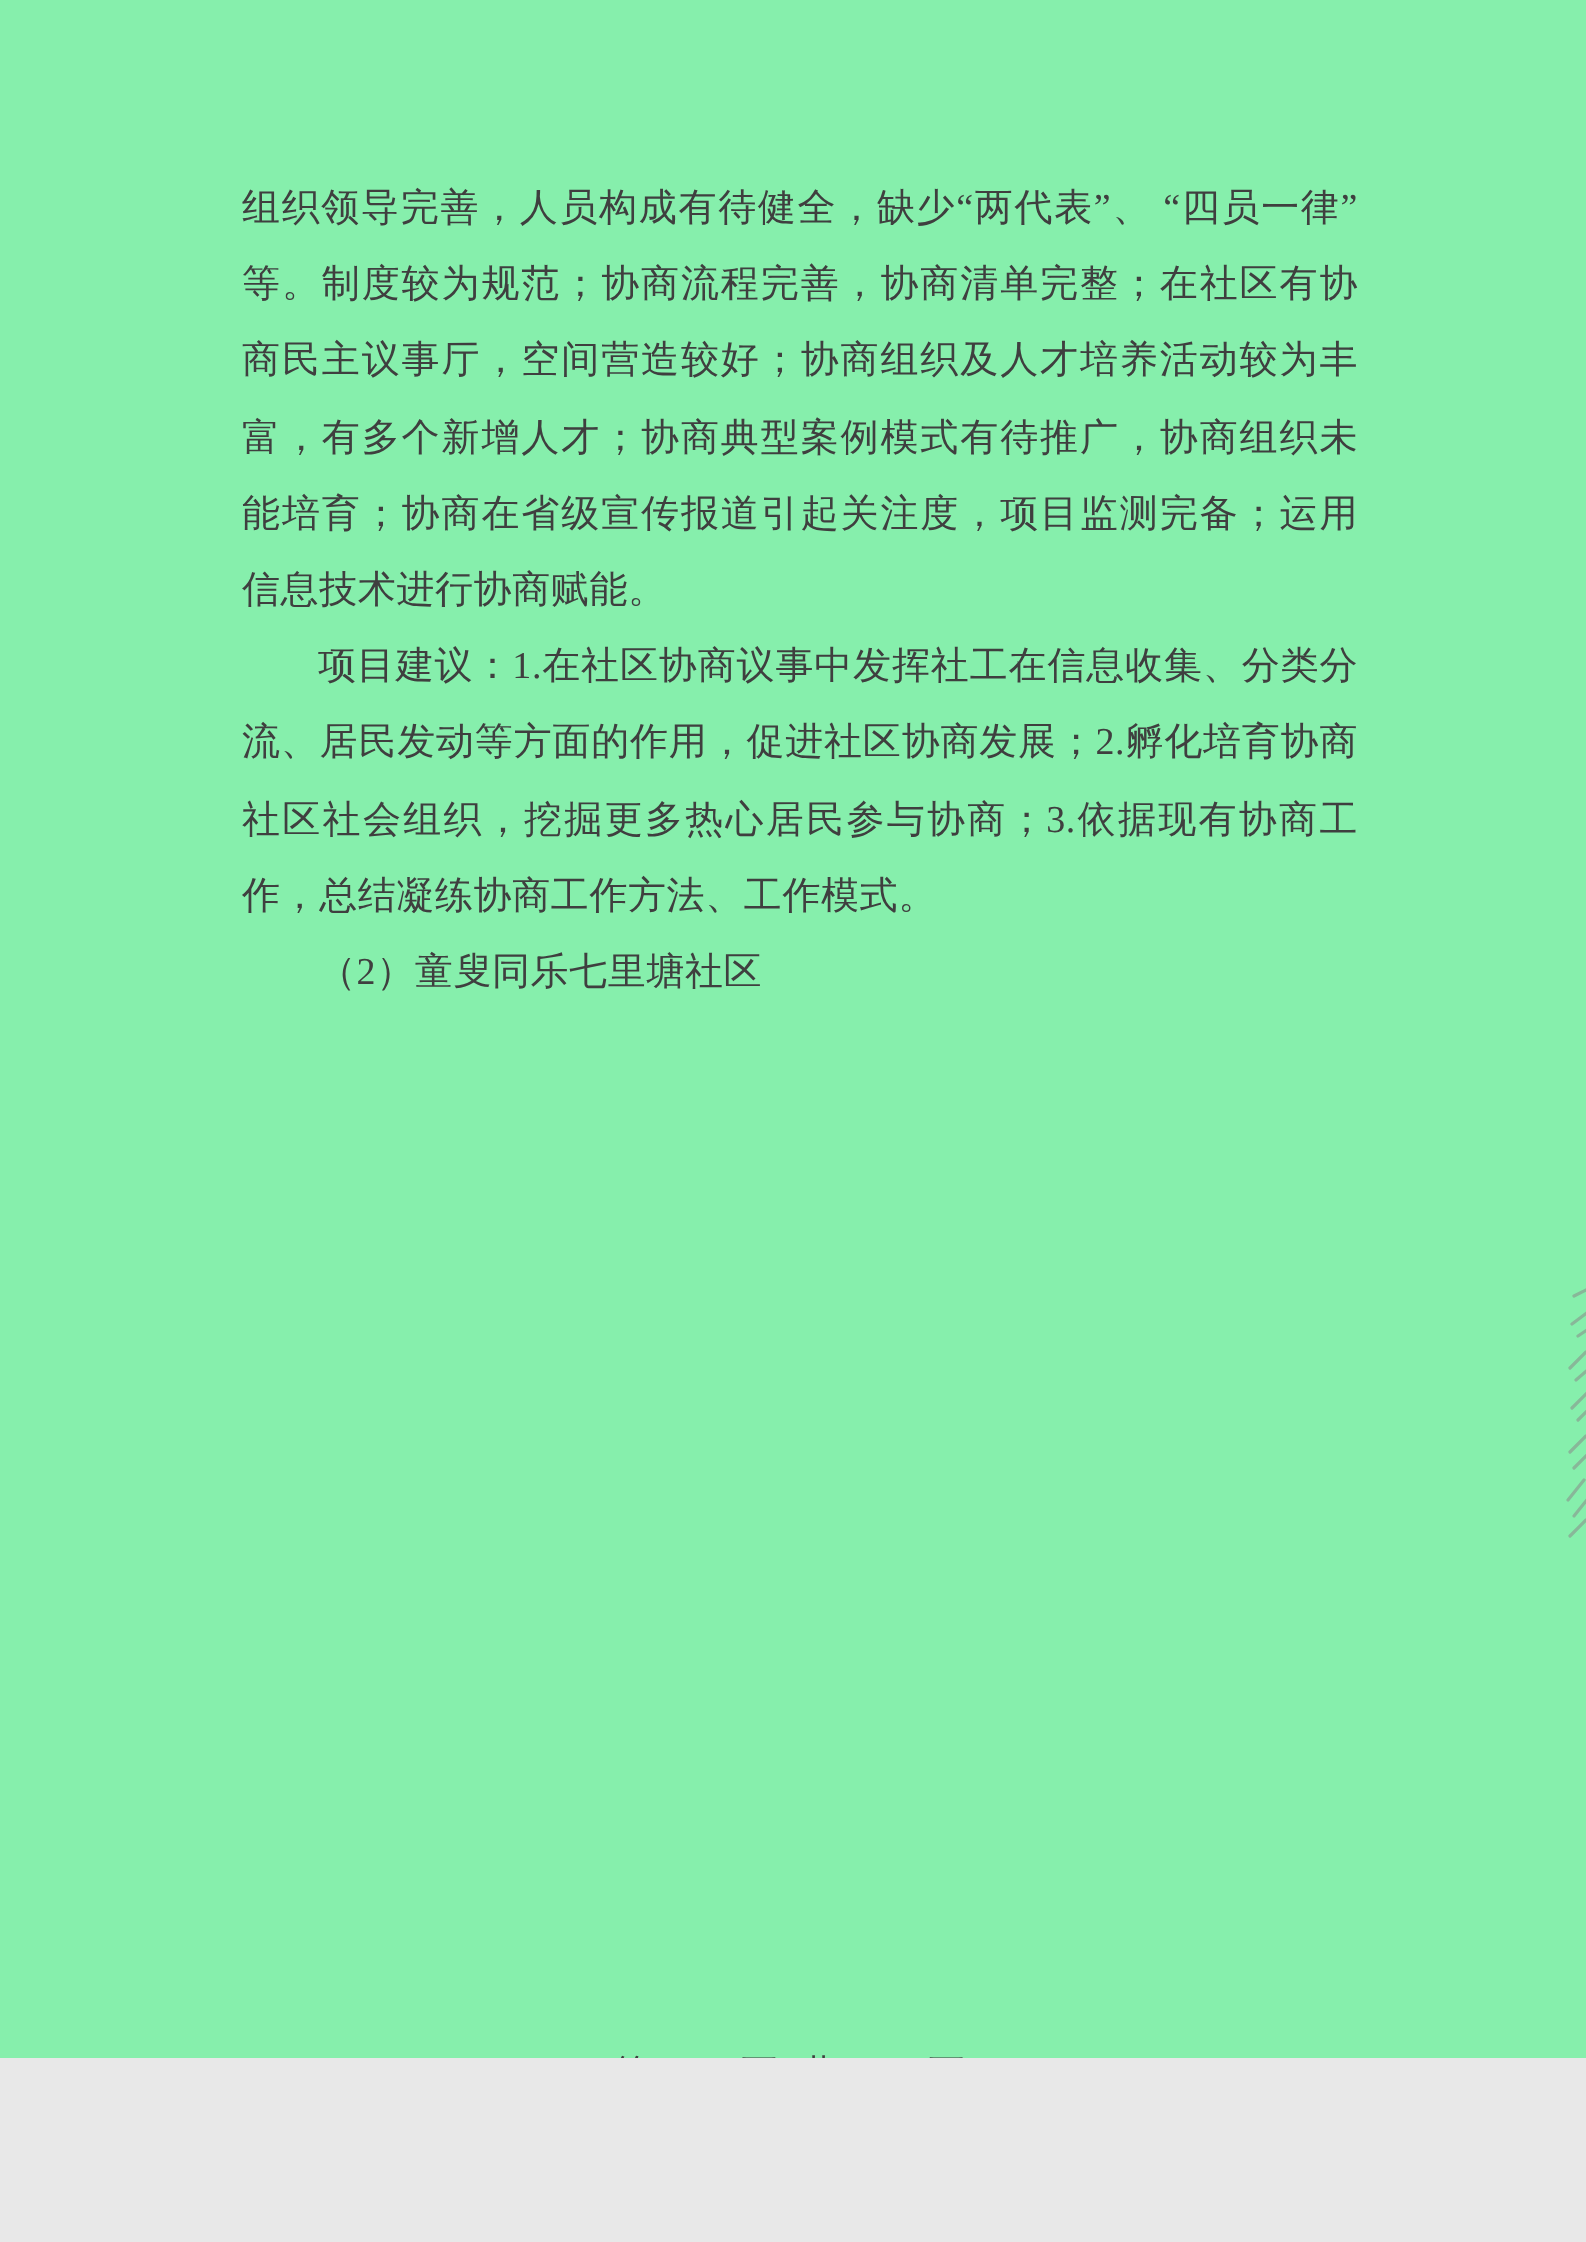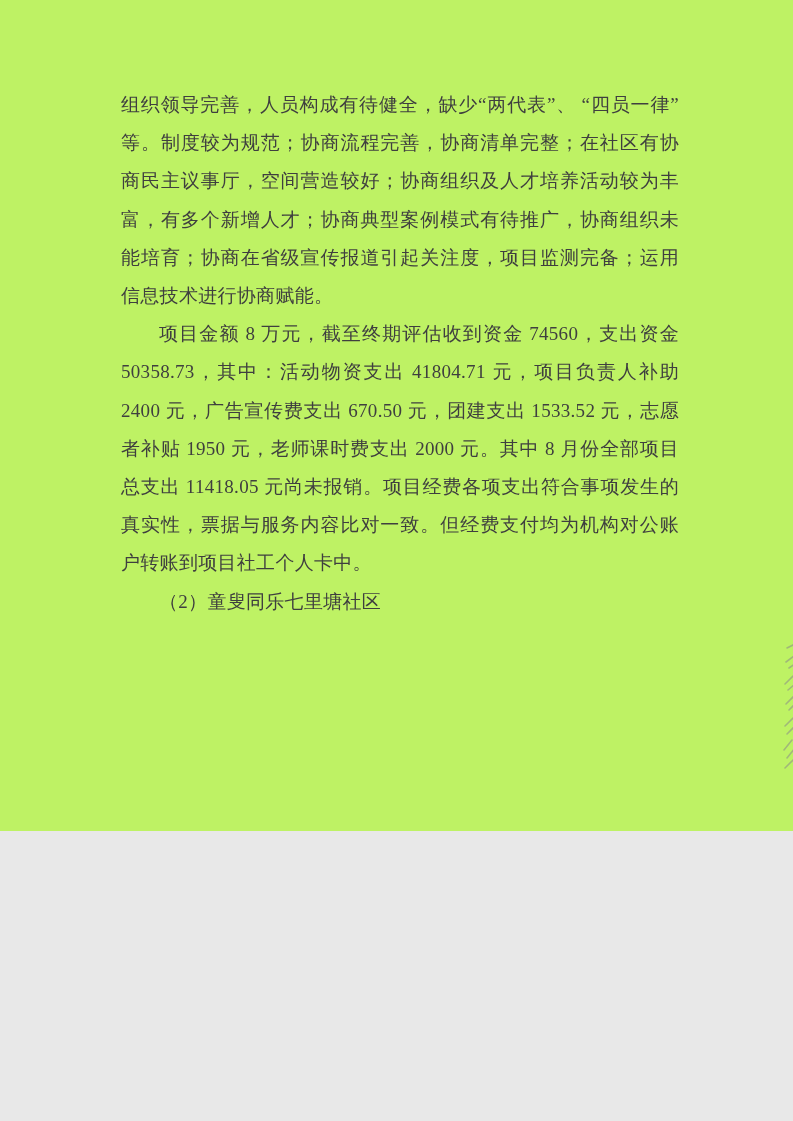--- a/index.html
+++ b/index.html
@@ -3,23 +3,23 @@
 <meta charset="utf-8">
 <style>
   html, body {
     margin: 0;
     padding: 0;
     background: #e8e8e8;
   }
   .page {
     position: relative;
     width: 793px;
-    height: 831px;
+    height: 1029px;
     margin: 0 auto;
-    background: #bef264;
+    background: #86efac;
     overflow: hidden;
     font-family: "Liberation Serif", serif;
   }
   .text-block {
     position: absolute;
     left: 121px;
     top: 86px;
     width: 558px;
     color: #3f3f3f;
     font-size: 19px;
@@ -62,22 +62,22 @@
   }
 </style>
 </head>
 <body>
 
 <div class="page">
 
   <main class="text-block">
     <p>组织领导完善，人员构成有待健全，缺少“两代表”、 “四员一律”等。制度较为规范；协商流程完善，协商清单完整；在社区有协商民主议事厅，空间营造较好；协商组织及人才培养活动较为丰富，有多个新增人才；协商典型案例模式有待推广，协商组织未能培育；协商在省级宣传报道引起关注度，项目监测完备；运用信息技术进行协商赋能。</p>
 
+    <p class="indent">项目建议：1.在社区协商议事中发挥社工在信息收集、分类分流、居民发动等方面的作用，促进社区协商发展；2.孵化培育协商社区社会组织，挖掘更多热心居民参与协商；3.依据现有协商工作，总结凝练协商工作方法、工作模式。</p>
 
-    <p class="indent">项目金额 8 万元，截至终期评估收到资金 74560，支出资金 50358.73，其中：活动物资支出 41804.71 元，项目负责人补助 2400 元，广告宣传费支出 670.50 元，团建支出 1533.52 元，志愿者补贴 1950 元，老师课时费支出 2000 元。其中 8 月份全部项目总支出 11418.05 元尚未报销。项目经费各项支出符合事项发生的真实性，票据与服务内容比对一致。但经费支付均为机构对公账户转账到项目社工个人卡中。</p>
 
 
     <p class="sub-heading">（2）童叟同乐七里塘社区</p>
 
   </main>
 
   <svg class="edge-stamp" viewBox="0 0 16 130" xmlns="http://www.w3.org/2000/svg">
     <g stroke="#8a8a8a" stroke-width="1.6" fill="none" stroke-linecap="round">
       <path d="M6 6 L14 2"></path>
       <path d="M5 20 L13 14"></path>

